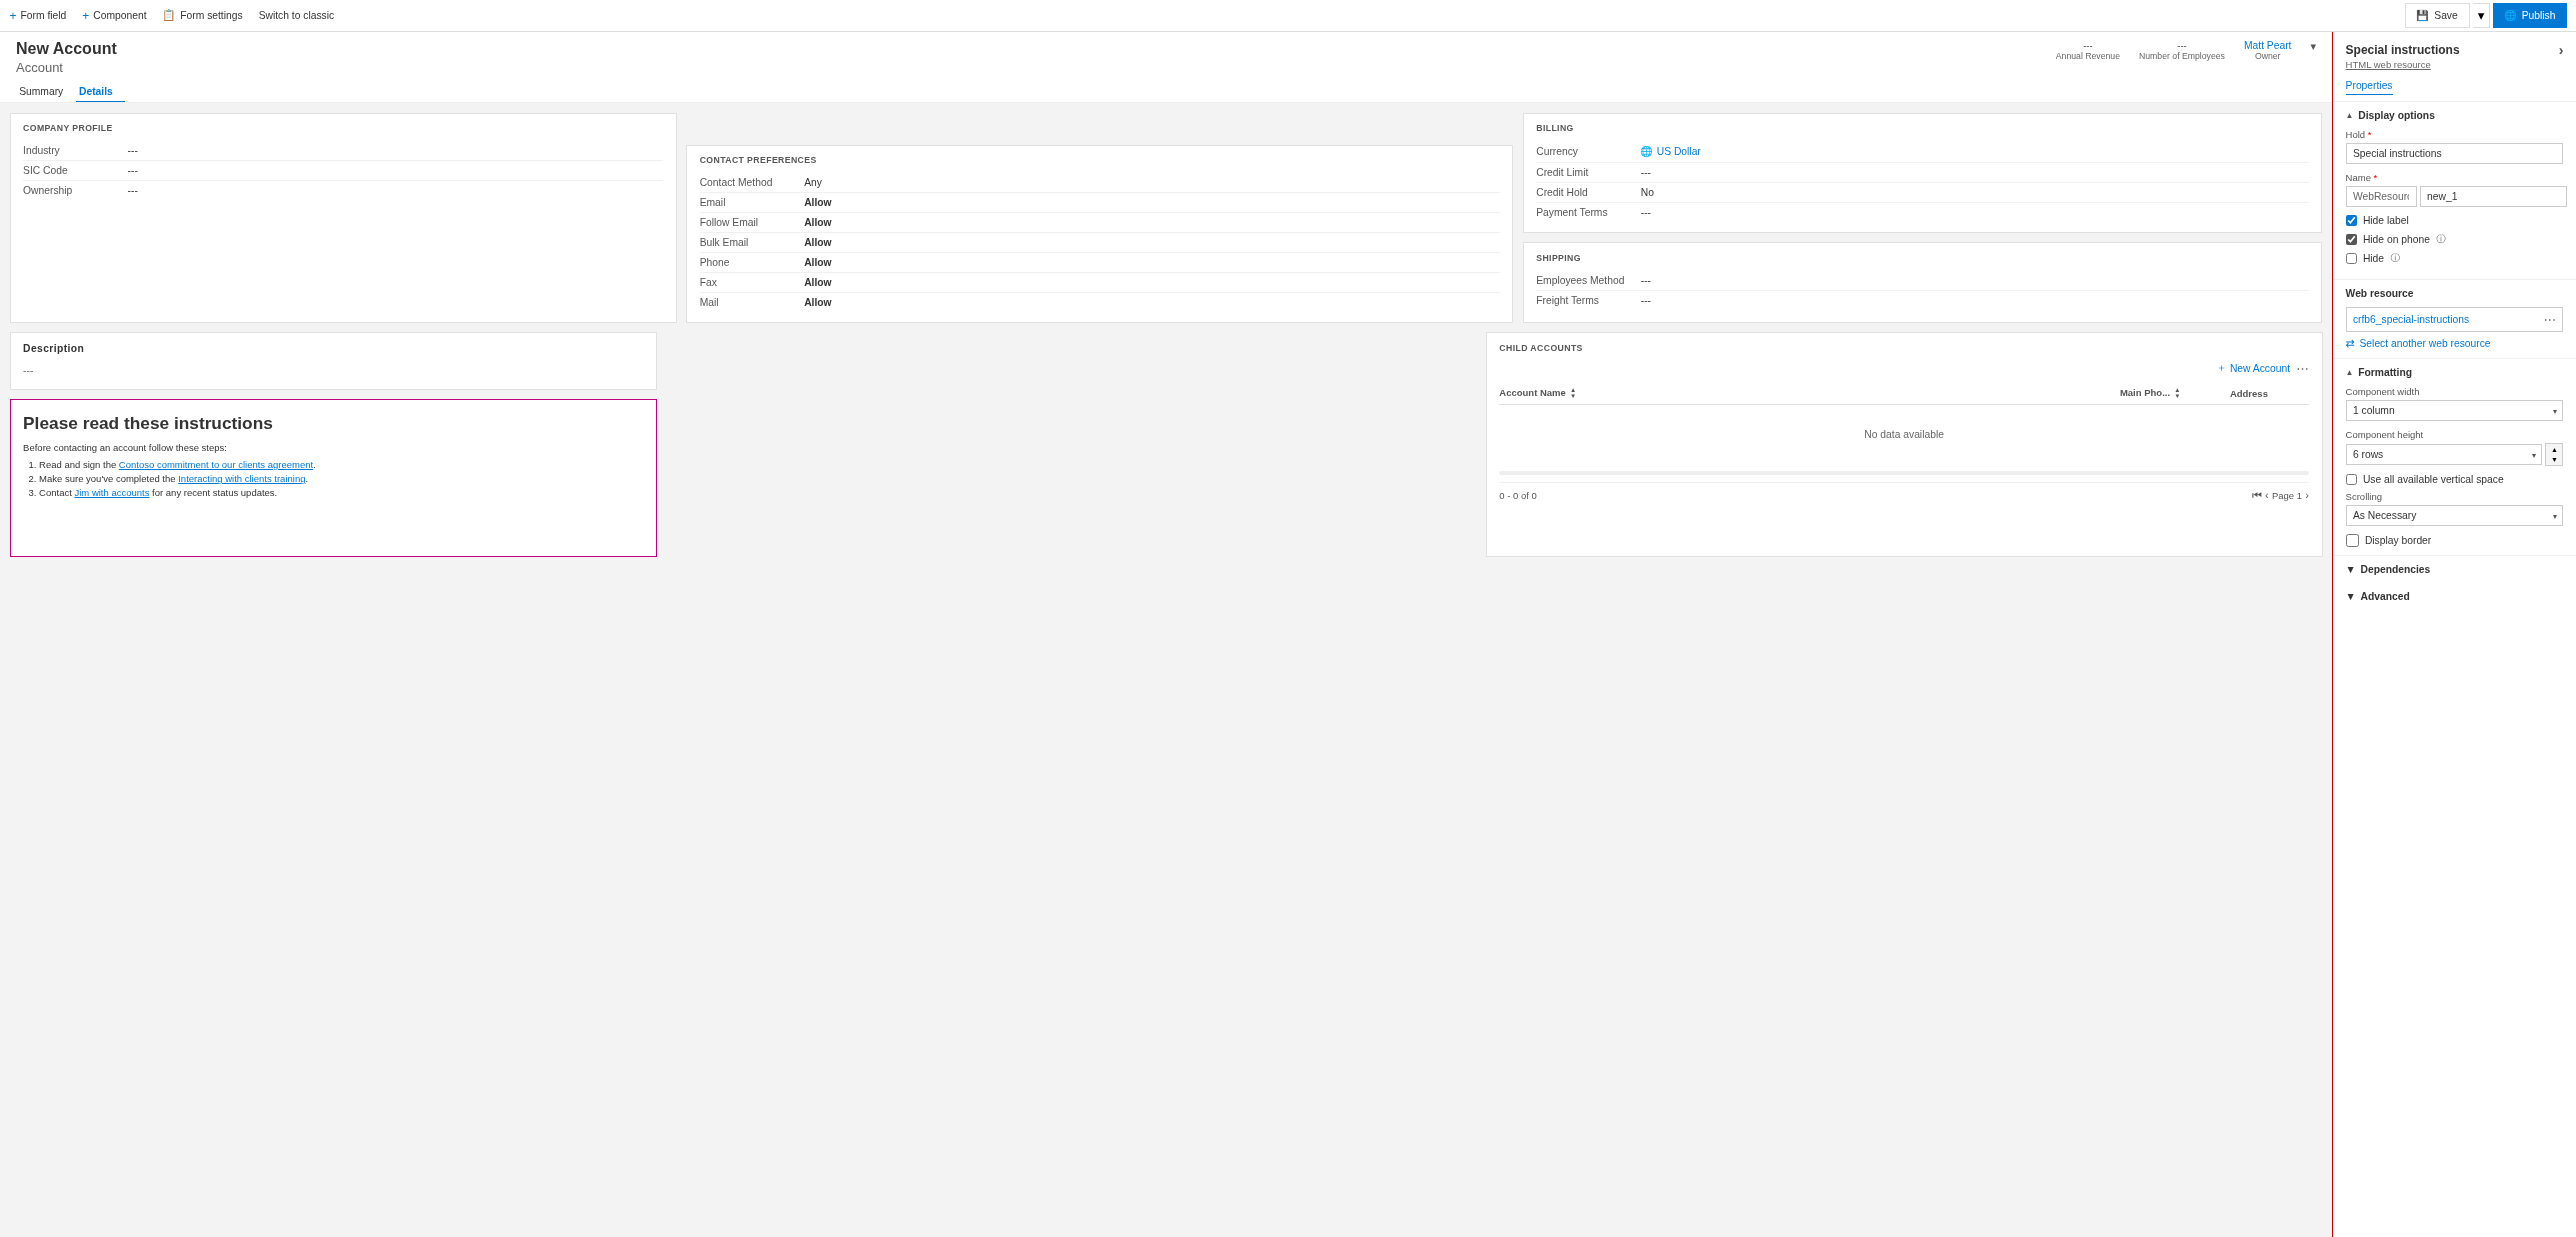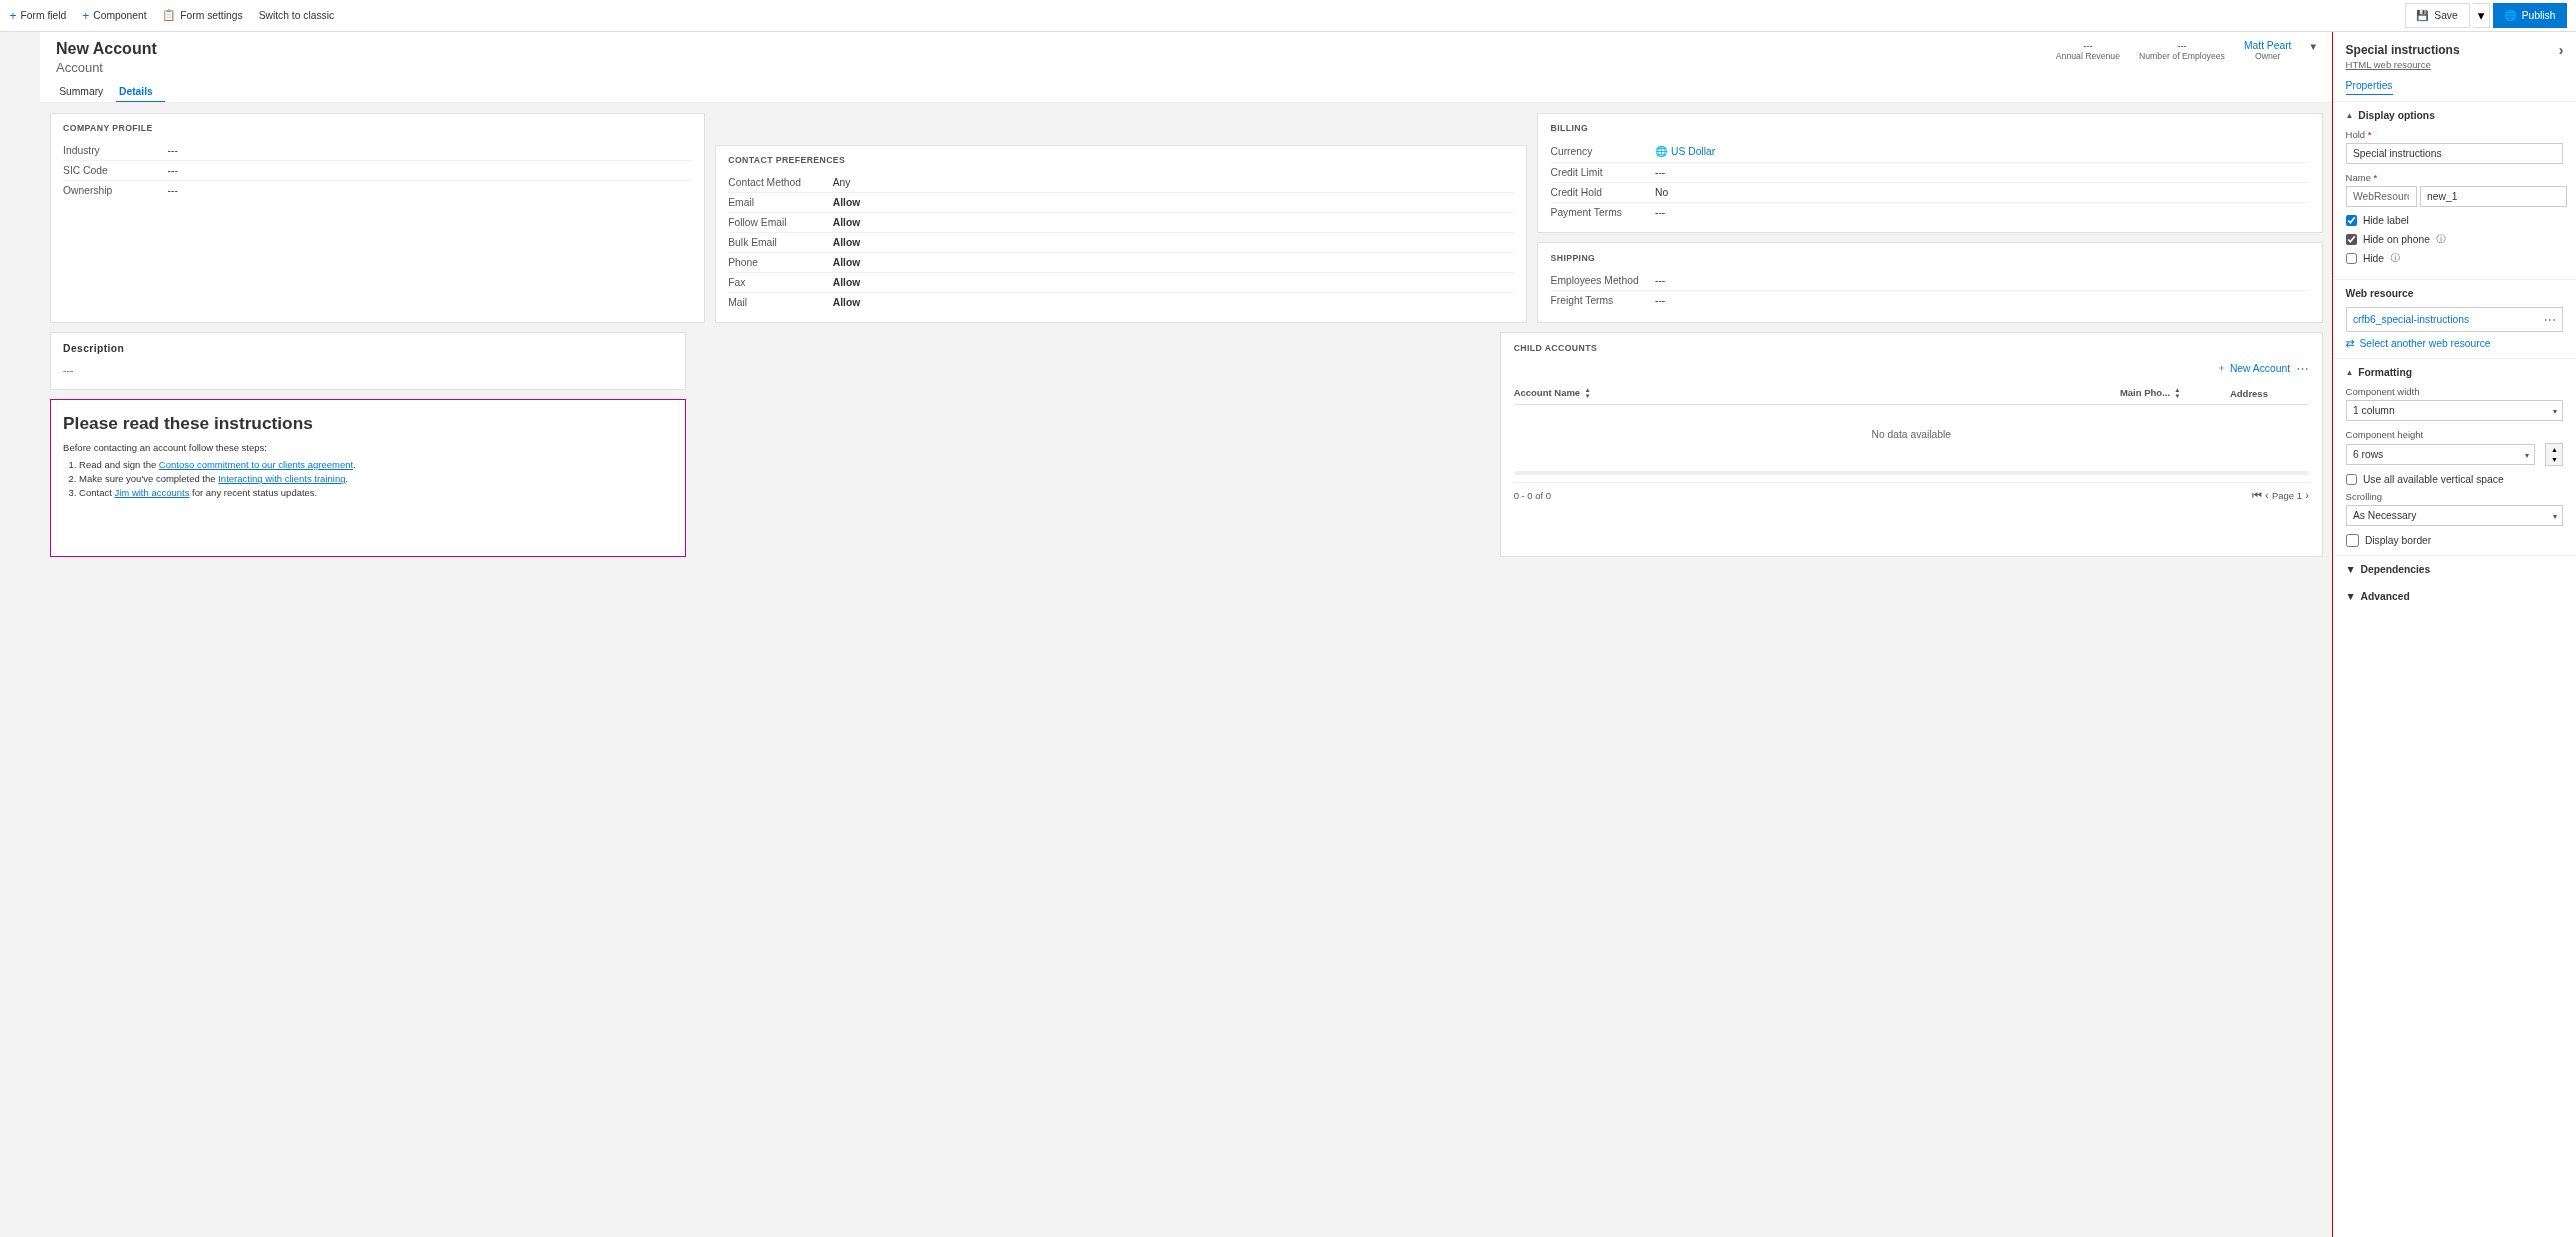--- a/index.html
+++ b/index.html
@@ -38,21 +38,21 @@
       background: #fff; height: 25px; padding: 0 4.7px; cursor: pointer;
     }
 
     
     .main-layout {
       display: flex; height: calc(100vh - 32px);
     }
 
     
     .content-area {
-      flex: 1; overflow-y: auto; background: #f3f3f3; padding-left: 40px;
+      flex: 1; overflow-y: auto; background: #f3f3f3;
     }
 
     
     .right-panel {
       width: 244px; min-width: 244px;
       background: #fff;
       border-left: 1.6px solid #cc0000;
       overflow-y: auto;
       display: flex; flex-direction: column;
     }
@@ -212,21 +212,21 @@
     .panel-select {
       width: 100%; border: 0.8px solid #ccc; padding: 4px 19px 4px 6.3px;
       font-size: 10.3px; color: #333; outline: none;
       appearance: none; background: #fff; cursor: pointer;
     }
     .select-arrow {
       position: absolute; right: 6.3px; top: 50%; transform: translateY(-50%);
       font-size: 8px; color: #555; pointer-events: none;
     }
     .height-wrapper {
-      display: flex; gap: 10px; align-items: center;
+      display: flex; gap: 3px; align-items: center;
     }
     .height-wrapper .panel-select-wrapper { flex: 1; }
     .height-stepper {
       display: flex; flex-direction: column;
       border: 0.8px solid #ccc; overflow: hidden;
     }
     .height-stepper button {
       border: none; background: #f5f5f5; width: 16px; height: 10.3px;
       font-size: 7px; cursor: pointer; line-height: 1;
     }

